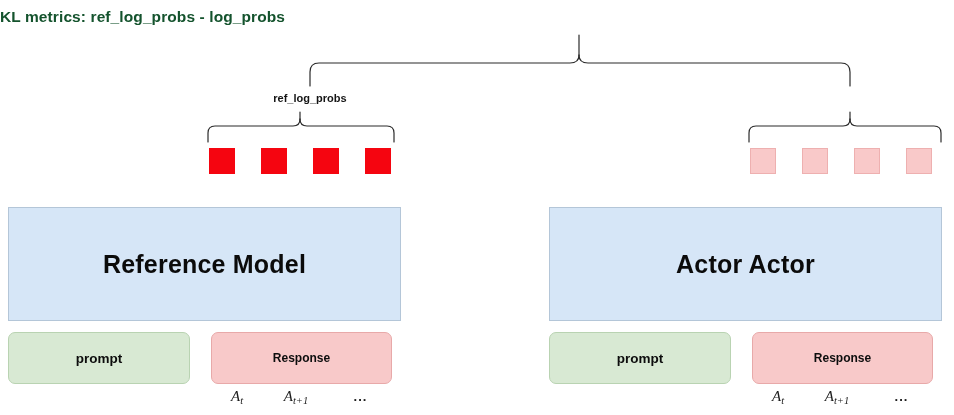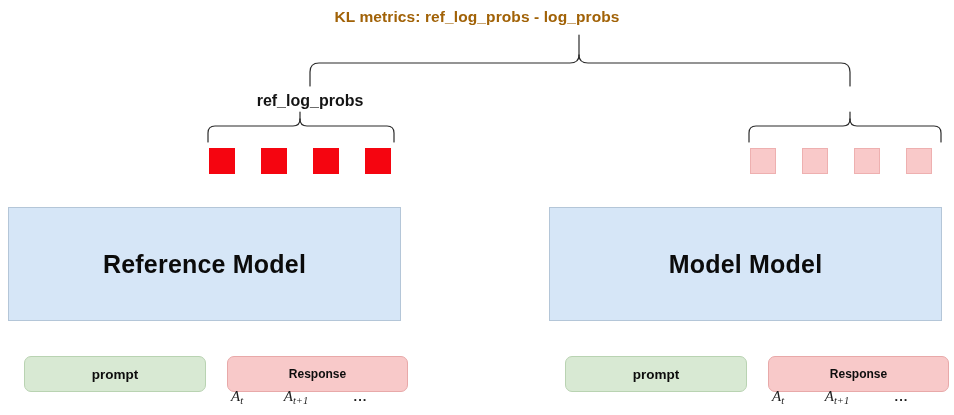--- a/index.html
+++ b/index.html
@@ -18,31 +18,30 @@
     background: #ffffff;
     overflow: hidden;
   }
 
   
   .title {
     position: absolute;
     left: 0;
     top: 8px;
     width: 954px;
-    text-align: center;
     font-size: 15.5px;
     font-weight: bold;
-    color: #a16207;
+    color: #14532d;
     letter-spacing: 0.1px;
   }
 
   
   .branch-label {
     position: absolute;
-    font-size: 16px;
+    font-size: 11px;
     font-weight: bold;
     color: #141414;
     text-align: center;
     white-space: nowrap;
   }
   .branch-label.left  { left: 232px; top: 92px; width: 156px; }
   .branch-label.right { left: 772px; top: 92px; width: 156px; }
 
   
   .connectors {
@@ -96,31 +95,30 @@
   .model-box .model-label {
     font-size: 25px;
     font-weight: bold;
     color: #0b0b0b;
     letter-spacing: 0.2px;
   }
 
   
   .pill {
     position: absolute;
-    top: 356px;
-    height: 36px;
+    top: 332px;
+    height: 52px;
     border-radius: 7px;
     display: flex;
     align-items: center;
     justify-content: center;
     box-sizing: border-box;
     font-size: 13.5px;
     font-weight: bold;
     color: #0d0d0d;
-    margin-left: 16px;
   }
   .pill.prompt {
     background: #d8e9d3;
     border: 1px solid #b9d3b2;
   }
   .pill.response {
     background: #f8c9c9;
     border: 1px solid #e8a9a9;
     font-size: 12px;
   }
@@ -205,21 +203,21 @@
     <div class="token act"></div>
     <div class="token act"></div>
     <div class="token act"></div>
     <div class="token act"></div>
   </div>
 
   <div class="model-box left">
     <span class="model-label">Reference Model</span>
   </div>
   <div class="model-box right">
-    <span class="model-label">Model Model</span>
+    <span class="model-label">Actor Actor</span>
   </div>
 
   <div class="pill prompt left">prompt</div>
   <div class="pill response left">Response</div>
 
   <div class="pill prompt right">prompt</div>
   <div class="pill response right">Response</div>
 
   <div class="actions left">
     <span class="act-item a1"><span>A</span><sub>t</sub></span>

